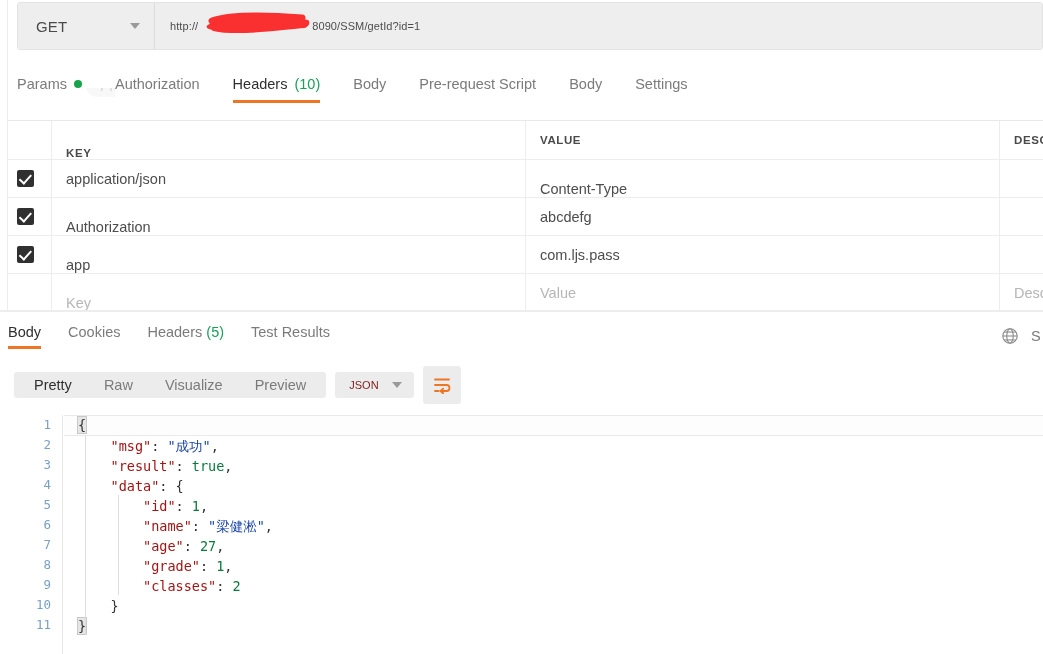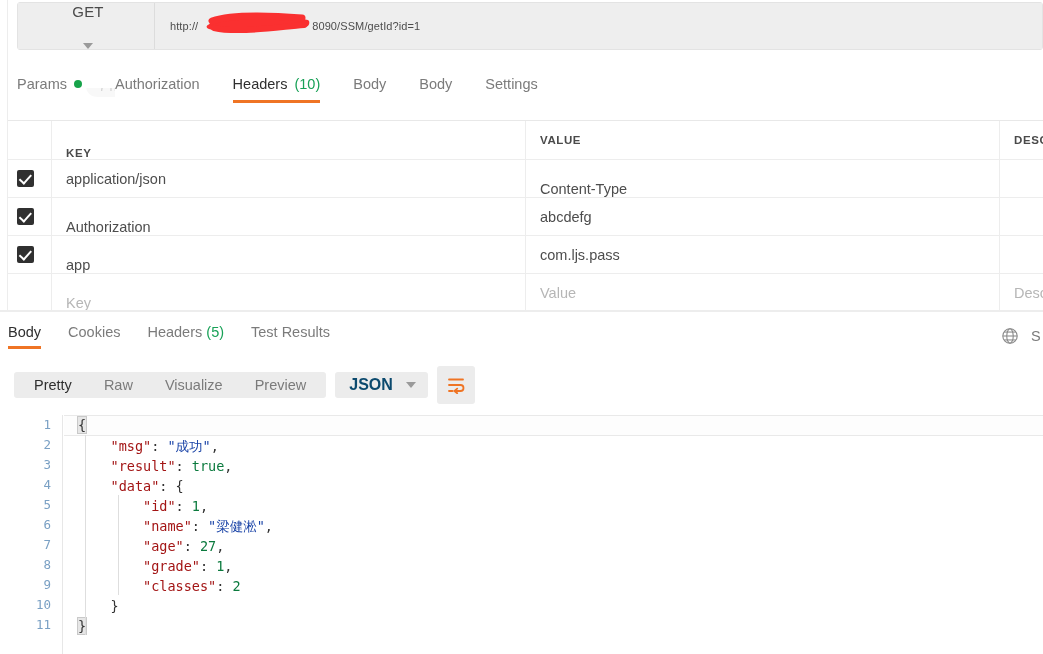--- a/index.html
+++ b/index.html
@@ -45,21 +45,20 @@
   }
   .method-box {
     width: 137px;
     display: flex;
     align-items: center;
     justify-content: space-between;
     padding: 0 14px 0 18px;
     border-right: 1px solid #dcdcdc;
     background: #eeeeee;
     cursor: pointer;
-    flex-direction: column;
   }
   .method-label {
     font-size: 15px;
     color: #4a4a4a;
     letter-spacing: .2px;
   }
   .caret-down {
     width: 0; height: 0;
     border-left: 5.5px solid transparent;
     border-right: 5.5px solid transparent;
@@ -298,24 +297,23 @@
     line-height: 38px;
     cursor: pointer;
     white-space: nowrap;
   }
   .seg-item.active { color: #2f2f2f; }
   .seg.select {
     padding: 0 12px 0 14px;
     gap: 13px;
   }
   .sel-label {
-    font-size: 16px;
-    color: #0c4a6e;
+    font-size: 11px;
+    color: #7f1d1d;
     line-height: 38px;
-    font-weight: bold;
   }
   .sel-caret {
     width: 0; height: 0;
     border-left: 5px solid transparent;
     border-right: 5px solid transparent;
     border-top: 6px solid #9a9a9a;
   }
   .wrap-btn {
     width: 38px; height: 38px;
     background: #ececec;
@@ -432,20 +430,23 @@
     </div>
     <div class="rtab">
       <span>Authorization</span>
     </div>
     <div class="rtab active">
       <span>Headers</span>
       <span class="count">(10)</span>
     </div>
     <div class="rtab">
       <span>Body</span>
+    </div>
+    <div class="rtab">
+      <span>Pre-request Script</span>
     </div>
     <div class="rtab">
       <span>Body</span>
     </div>
     <div class="rtab">
       <span>Settings</span>
     </div>
   </div>
 
   <div class="hdr-table">

